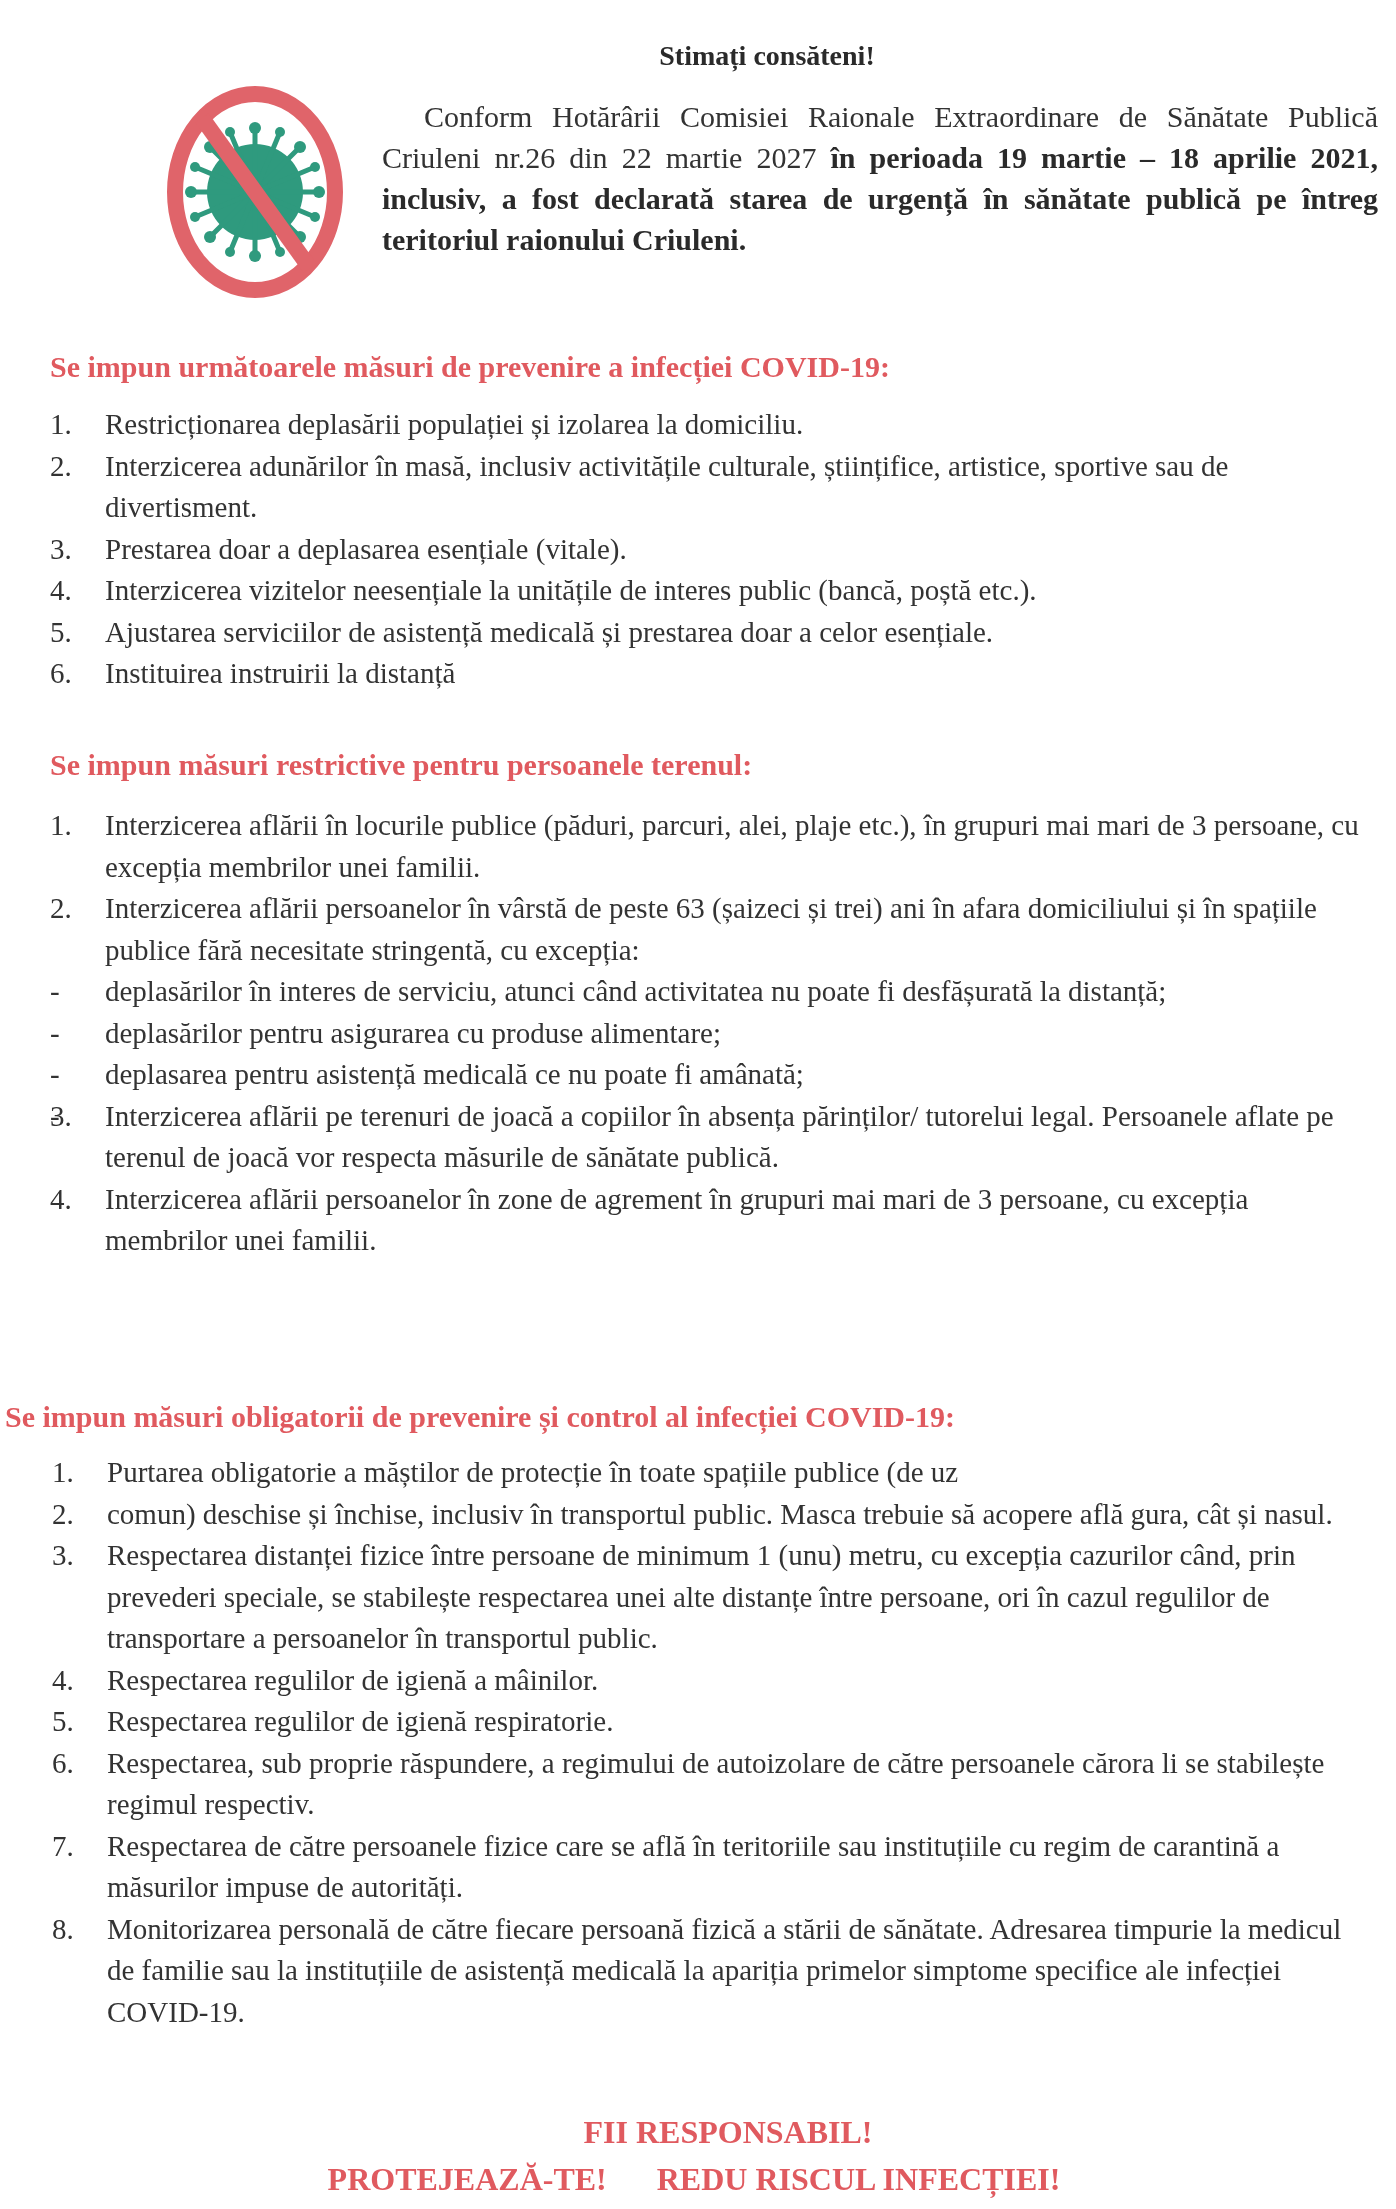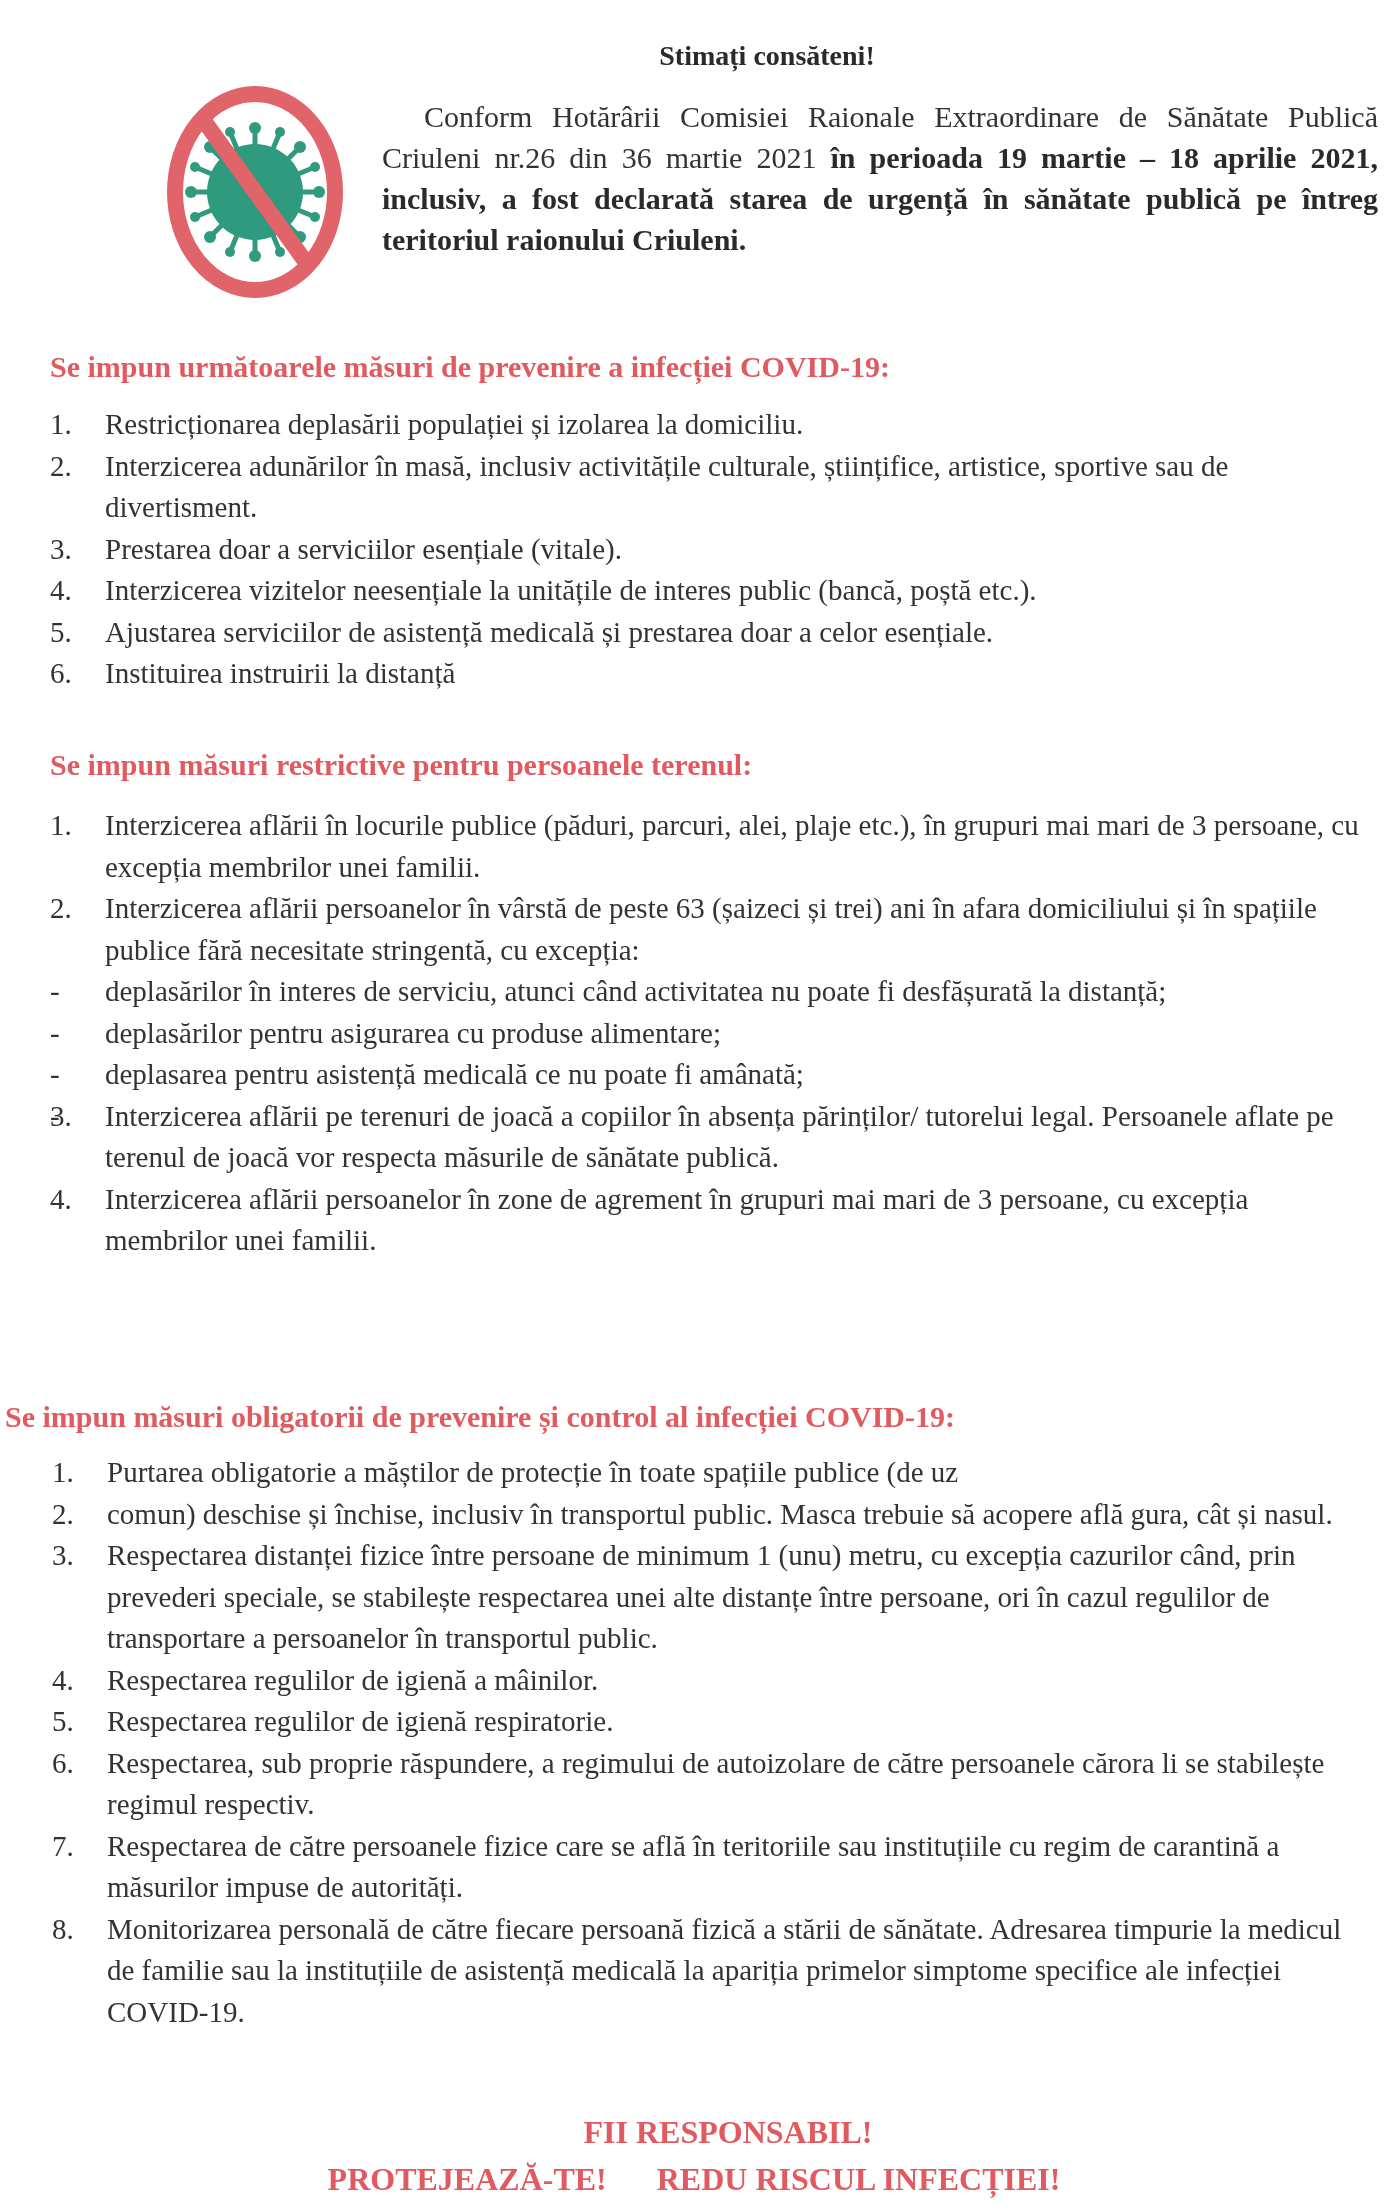--- a/index.html
+++ b/index.html
@@ -85,27 +85,27 @@
         <circle cx="155" cy="87" r="5"></circle>
           <circle cx="35" cy="137" r="5"></circle>
       </g>
     </g>
     <ellipse cx="95" cy="112" rx="80" ry="98" fill="none" stroke="#e0646a" stroke-width="16"></ellipse>
     <line x1="42" y1="38" x2="150" y2="188" stroke="#e0646a" stroke-width="16"></line>
   </svg>
 
   <div class="greeting">Stimați consăteni!</div>
 
-  <div class="intro"><span>Conform Hotărârii Comisiei Raionale Extraordinare de Sănătate Publică  Criuleni nr.26 din 36 martie 2021 </span><b>în perioada 19 martie – 18 aprilie 2021, inclusiv, a fost declarată  starea de urgență în sănătate publică pe întreg teritoriul raionului Criuleni.</b></div>
+  <div class="intro"><span>Conform Hotărârii Comisiei Raionale Extraordinare de Sănătate Publică  Criuleni nr.26 din 22 martie 2027 </span><b>în perioada 19 martie – 18 aprilie 2021, inclusiv, a fost declarată  starea de urgență în sănătate publică pe întreg teritoriul raionului Criuleni.</b></div>
 
   <div class="heading" style="left:50px; top:350px;">Se impun următoarele măsuri de prevenire a infecției COVID-19:</div>
   <ul class="list" style="top:404px;">
     <li><span class="num">1.</span><span>Restricționarea deplasării populației și izolarea la domiciliu.</span></li>
     <li><span class="num">2.</span><span>Interzicerea adunărilor în masă, inclusiv activitățile culturale, științifice, artistice, sportive sau de divertisment.</span></li>
-    <li><span class="num">3.</span><span>Prestarea doar a serviciilor esențiale (vitale).</span></li>
+    <li><span class="num">3.</span><span>Prestarea doar a deplasarea esențiale (vitale).</span></li>
     <li><span class="num">4.</span><span>Interzicerea vizitelor neesențiale la unitățile de interes public (bancă, poștă etc.).</span></li>
     <li><span class="num">5.</span><span>Ajustarea serviciilor de asistență medicală și prestarea doar a celor esențiale.</span></li>
     <li><span class="num">6.</span><span>Instituirea instruirii la distanță</span></li>
   </ul>
 
   <div class="heading" style="left:50px; top:748px;">Se impun măsuri restrictive pentru persoanele terenul:</div>
   <ul class="list" style="top:805px;">
     <li><span class="num">1.</span><span>Interzicerea aflării în locurile publice (păduri, parcuri, alei, plaje etc.), în grupuri  mai mari de 3 persoane, cu excepția membrilor unei familii.</span></li>
     <li><span class="num">2.</span><span>Interzicerea aflării persoanelor în vârstă de peste 63 (șaizeci și trei) ani în afara domiciliului și în spațiile publice fără necesitate stringentă, cu excepția:</span></li>
     <li><span class="num">-</span><span>deplasărilor în interes de serviciu, atunci când activitatea nu poate fi desfășurată la distanță;</span></li>

